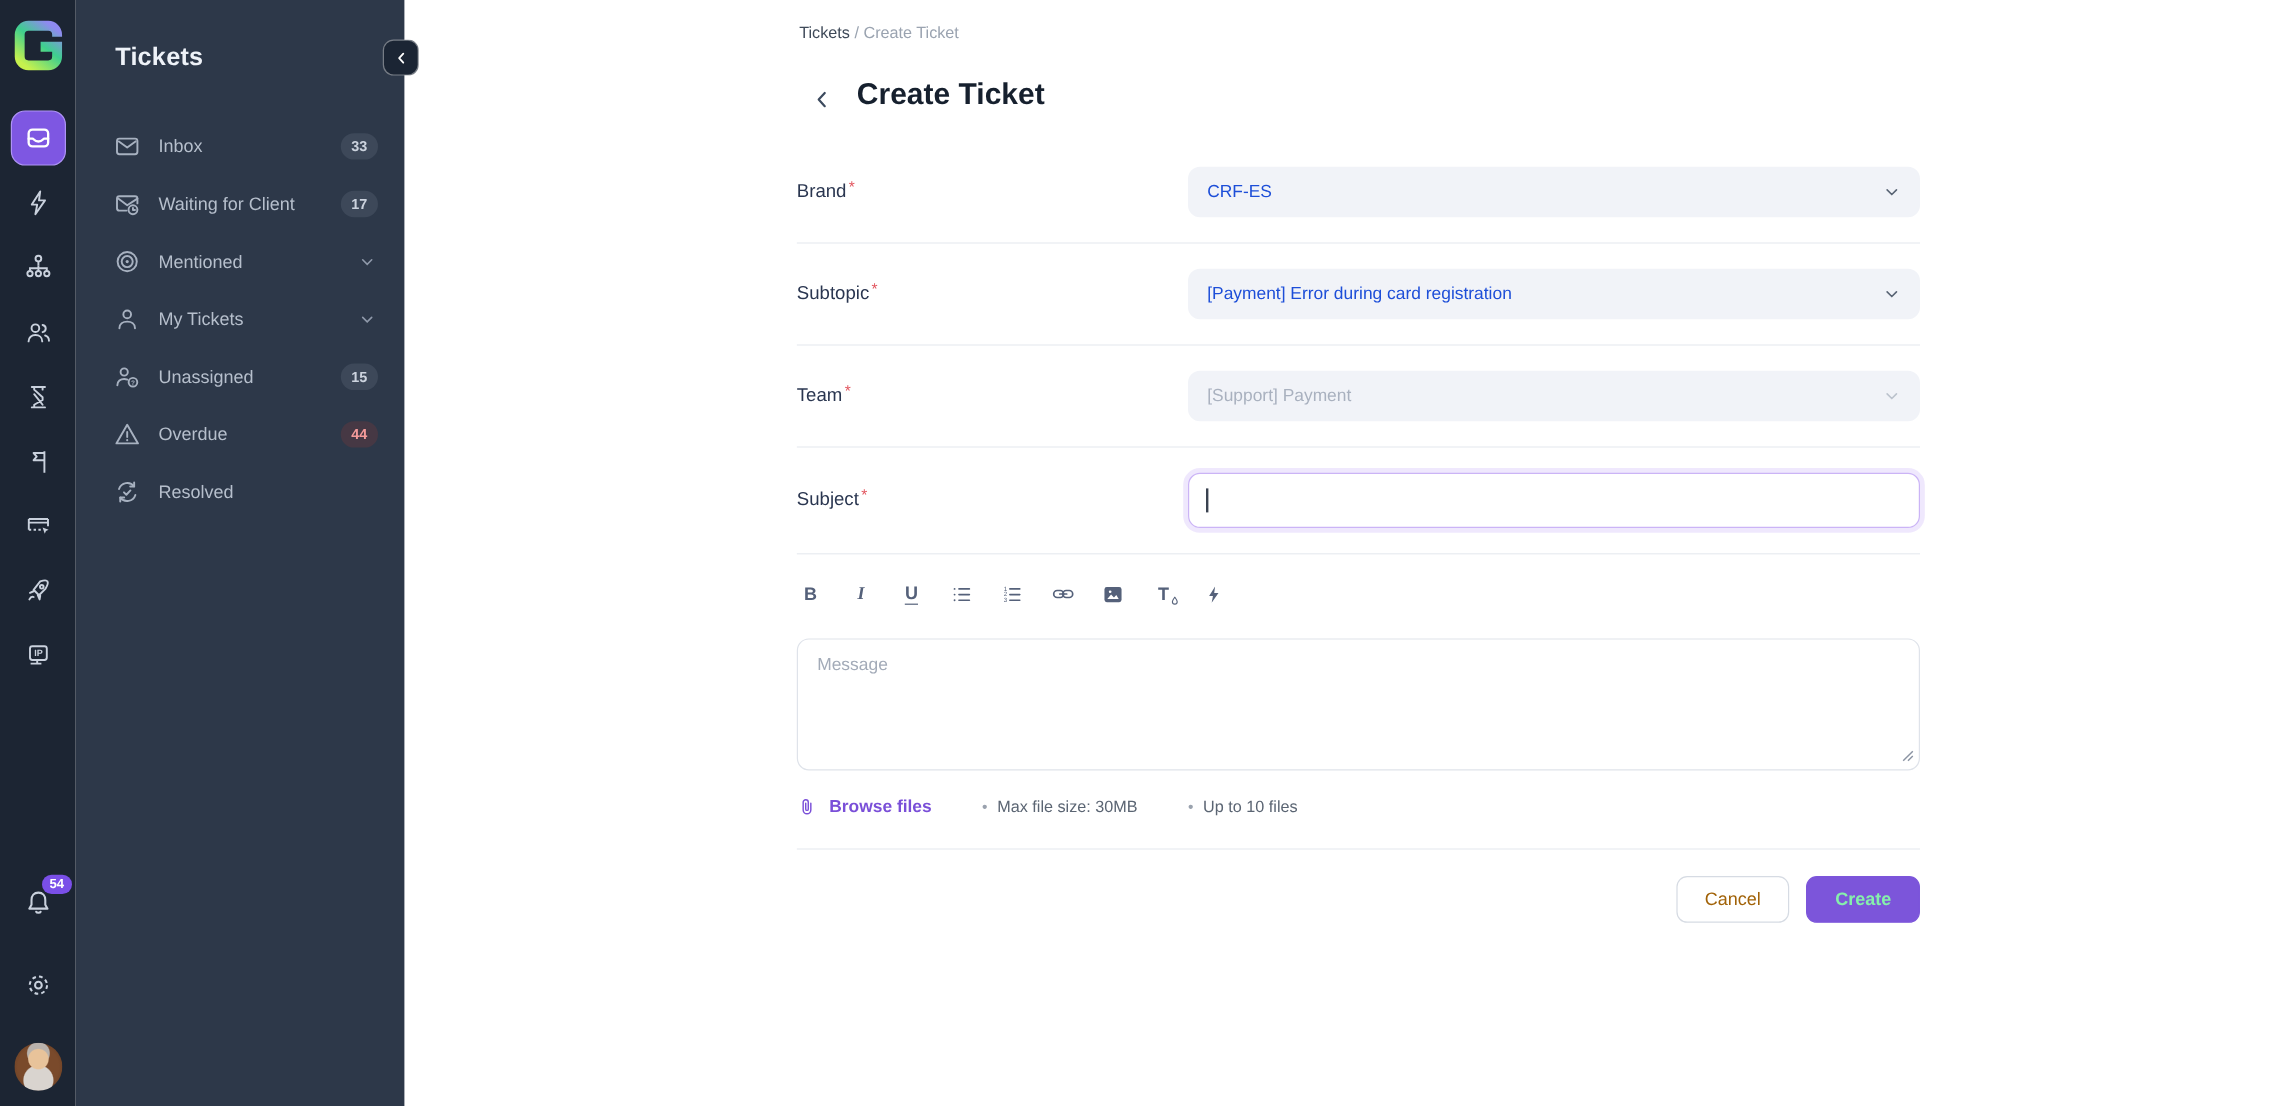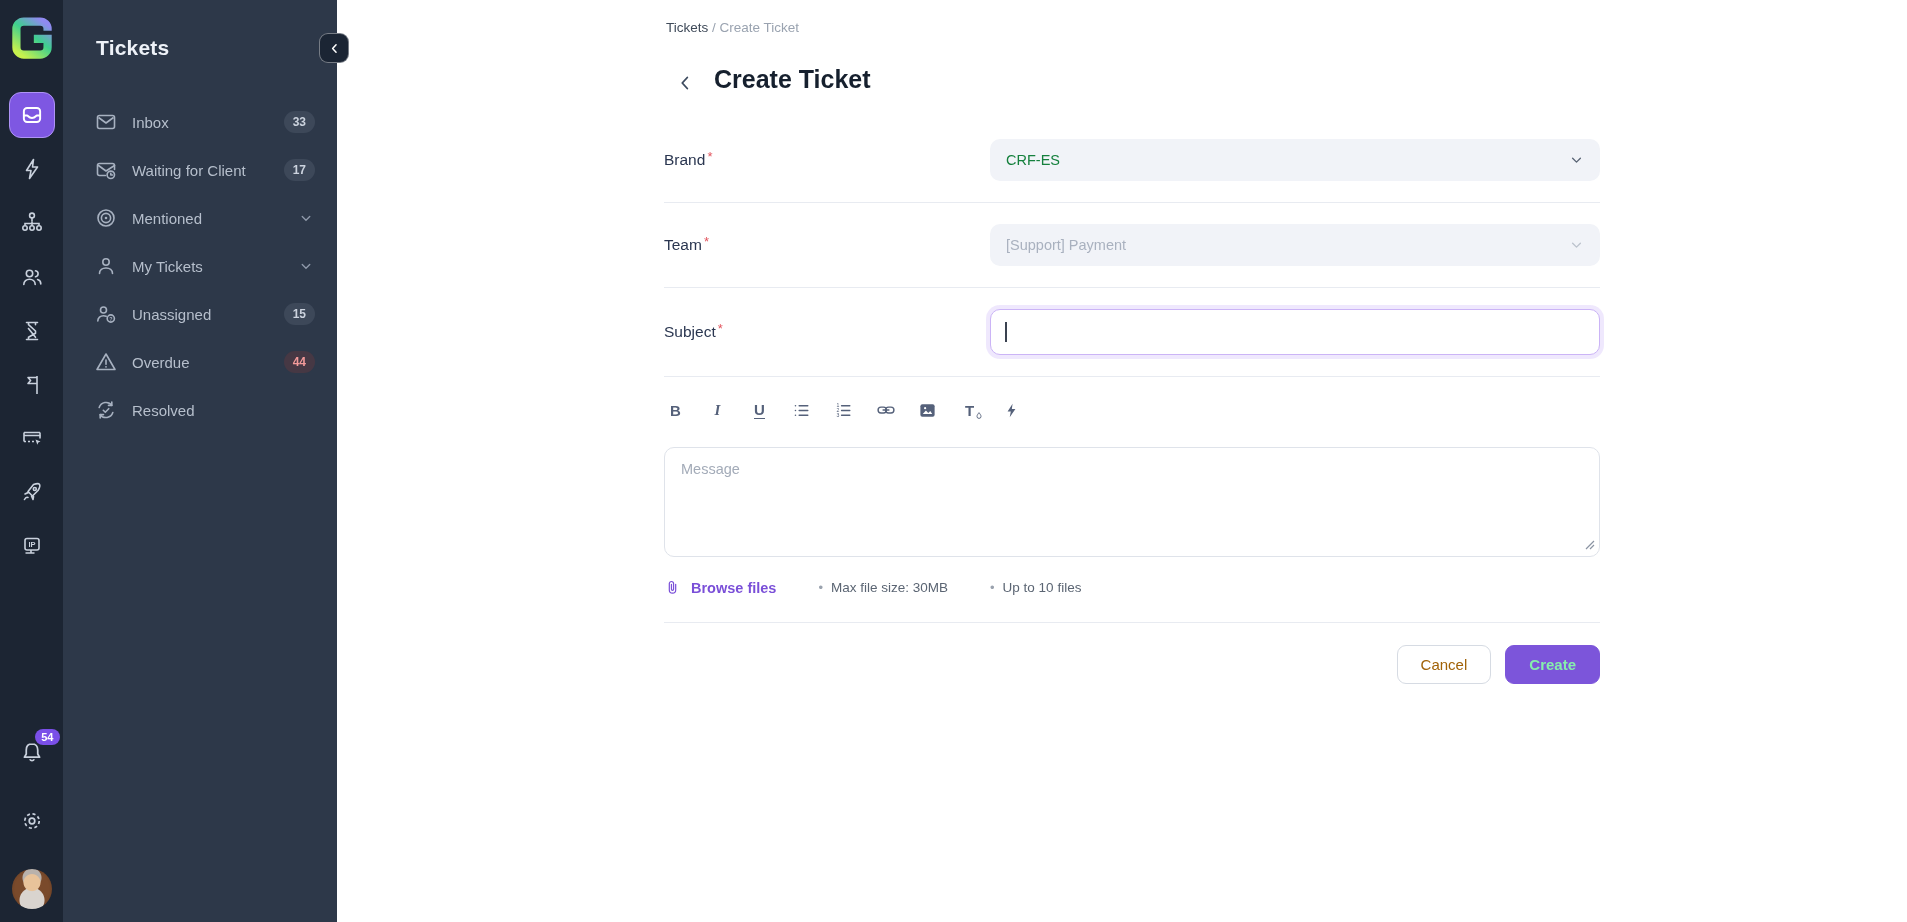--- a/index.html
+++ b/index.html
@@ -48,21 +48,21 @@
   .back-btn { position:absolute; left:672px; top:70px; width:26px; height:26px; display:flex; align-items:center; justify-content:center; color:#3c4a5e; cursor:pointer; }
   .page-title { position:absolute; left:714px; top:65px; font-size:25px; font-weight:700; color:#16202e; }
 
   .form { position:absolute; left:664px; top:118px; width:936px; }
   .row { display:flex; align-items:center; border-bottom:1px solid #e8ebf1; padding:21px 0; }
   .lbl { width:326px; font-size:15.5px; color:#2a3650; font-weight:500; }
   .req { color:#e2555e; font-size:13px; position:relative; top:-4px; margin-left:2px; }
   .ctl { flex:1; position:relative; }
 
   .dropdown { height:42px; background:#f1f3f8; border-radius:10px; display:flex; align-items:center;
-    padding:0 44px 0 16px; font-size:14.5px; color:#15803d; cursor:pointer; }
+    padding:0 44px 0 16px; font-size:14.5px; color:#1d4ed8; cursor:pointer; }
   .dd-chev { position:absolute; right:15px; top:50%; transform:translateY(-50%); color:#5a6575; }
   .dropdown.disabled { color:#a9b1bf; cursor:default; }
   .dropdown.disabled + .dd-chev { color:#bcc3cd; }
 
   .subject-wrap { position:relative; }
   .subject-input { width:100%; height:46px; border:1.5px solid #cbb4f6; border-radius:10px; background:#fff;
     box-shadow:0 0 0 4px rgba(146,103,244,.15); padding:0 14px; font-size:14.5px; color:#273243; outline:none;
     font-family:"Liberation Sans", sans-serif; }
   .caret { position:absolute; left:15px; top:13px; width:1.5px; height:20px; background:#3a4250; animation:blink 1.1s steps(1) infinite; }
   @keyframes blink { 50% { opacity:0; } }
@@ -348,20 +348,33 @@
         </div>
       <span class="dd-chev">
         <svg viewBox="0 0 24 24" width="17" height="17" fill="none" stroke="currentColor" stroke-width="1.9" stroke-linecap="round" stroke-linejoin="round">
             <path d="M6.5 9.5 12 15l5.5-5.5"></path>
           </svg>
       </span>
     </div>
   </div>
 
 
+  <div class="row">
+    <div class="lbl"><span>Subtopic</span><span class="req">*</span></div>
+    <div class="ctl">
+      <div class="dropdown">
+          <span>[Payment] Error during card registration</span>
+        </div>
+      <span class="dd-chev">
+        <svg viewBox="0 0 24 24" width="17" height="17" fill="none" stroke="currentColor" stroke-width="1.9" stroke-linecap="round" stroke-linejoin="round">
+            <path d="M6.5 9.5 12 15l5.5-5.5"></path>
+          </svg>
+      </span>
+    </div>
+  </div>
 
   <div class="row">
     <div class="lbl"><span>Team</span><span class="req">*</span></div>
     <div class="ctl">
       <div class="dropdown disabled">
           <span>[Support] Payment</span>
         </div>
       <span class="dd-chev">
         <svg viewBox="0 0 24 24" width="17" height="17" fill="none" stroke="currentColor" stroke-width="1.9" stroke-linecap="round" stroke-linejoin="round">
             <path d="M6.5 9.5 12 15l5.5-5.5"></path>

